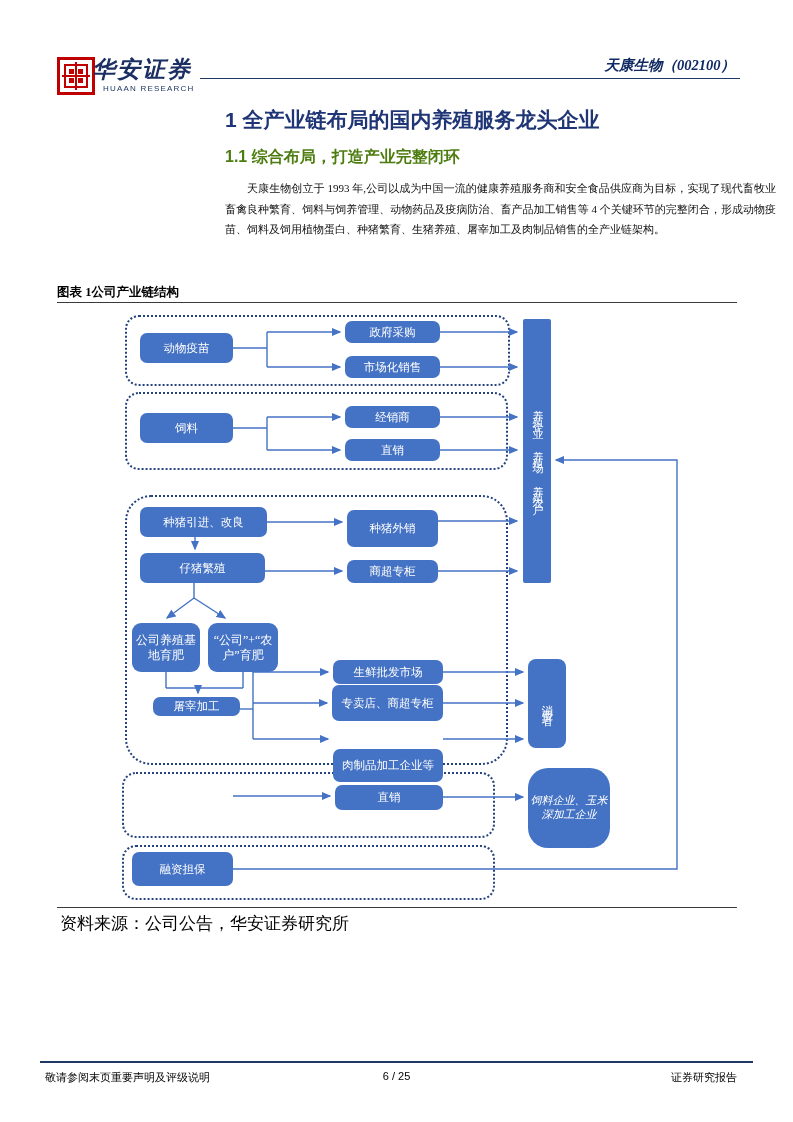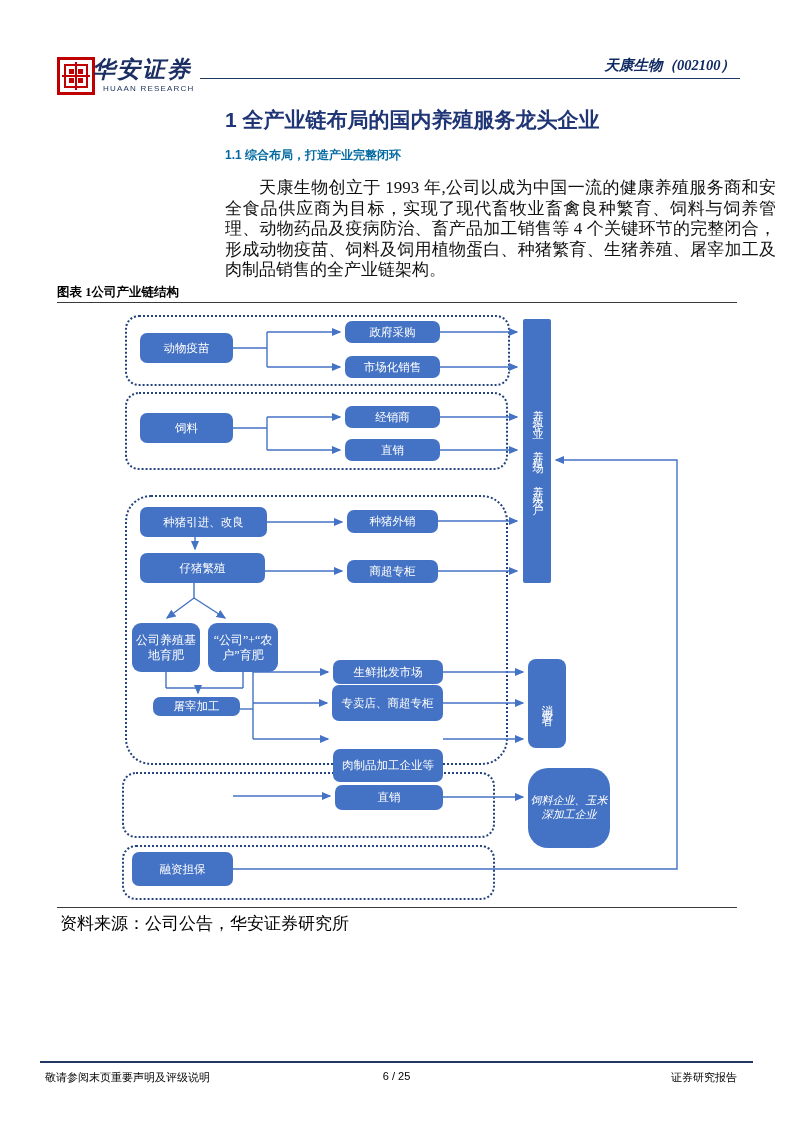--- a/index.html
+++ b/index.html
@@ -40,25 +40,25 @@
   }
   
   .h1 {
     position: absolute; left: 225px; top: 106px; width: 552px;
     font-family: "Liberation Sans", sans-serif;
     font-weight: bold; font-size: 21px; color: #1f3575;
   }
   .h2 {
     position: absolute; left: 225px; top: 147px; width: 552px;
     font-family: "Liberation Sans", sans-serif;
-    font-weight: bold; font-size: 12px; color: #0369a1;
+    font-weight: bold; font-size: 16px; color: #4d7c0f;
   }
   .para {
     position: absolute; left: 225px; top: 178px; width: 551px;
-    font-size: 17px; line-height: 20.6px; color: #101010;
+    font-size: 11px; line-height: 20.6px; color: #101010;
     text-align: justify; text-indent: 2em;
   }
   
   .fig-caption {
     position: absolute; left: 57px; top: 284px;
     font-weight: bold; font-size: 12.5px; color: #000;
     font-family: "Liberation Serif", serif;
   }
   .fig-topline {
     position: absolute; left: 57px; top: 302px; width: 680px;
@@ -215,21 +215,21 @@
     <div class="node" style="left:288px;top:102px;width:95px;height:22px;">
         <span>经销商</span>
       </div>
     <div class="node" style="left:288px;top:135px;width:95px;height:22px;">
         <span>直销</span>
       </div>
 
     <div class="node" style="left:83px;top:203px;width:127px;height:30px;">
         <span>种猪引进、改良</span>
       </div>
-    <div class="node" style="left:290px;top:206px;width:91px;height:23px;">
+    <div class="node" style="left:290px;top:206px;width:91px;height:37px;">
         <span>种猪外销</span>
       </div>
     <div class="node" style="left:83px;top:249px;width:125px;height:30px;">
         <span>仔猪繁殖</span>
       </div>
     <div class="node" style="left:290px;top:256px;width:91px;height:23px;">
         <span>商超专柜</span>
       </div>
 
     <div class="node small" style="left:75px;top:319px;width:68px;height:49px;">

